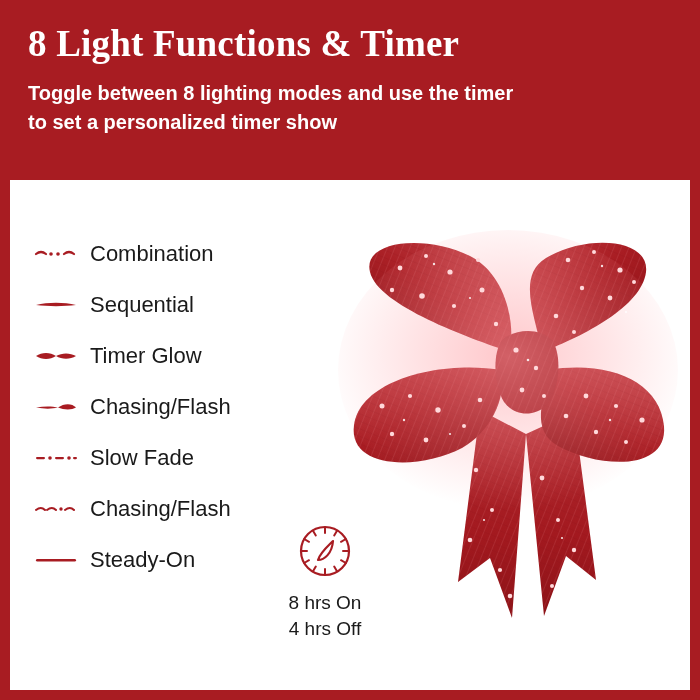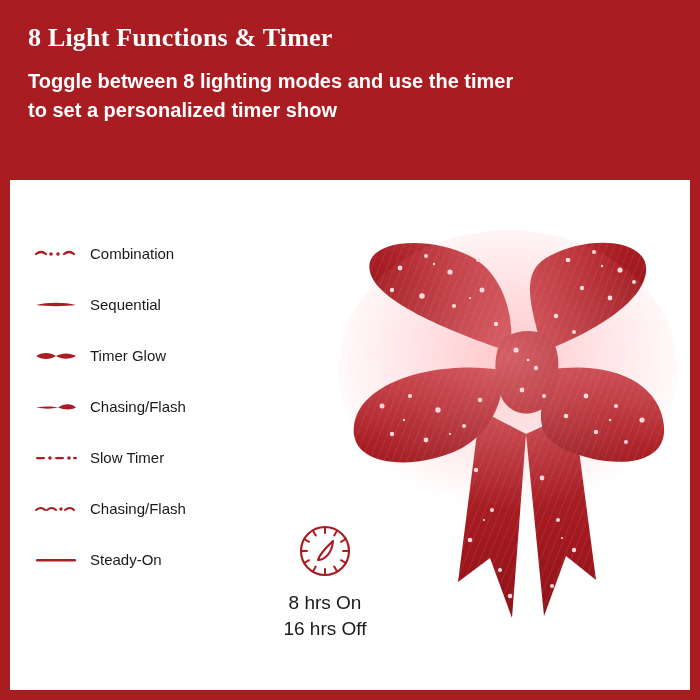--- a/index.html
+++ b/index.html
@@ -27,21 +27,21 @@
     top: 0;
     width: 700px;
     height: 180px;
     background: #a81c22;
     box-sizing: border-box;
     padding: 24px 28px 0 28px;
   }
   .header-title {
     color: #ffffff;
     font-family: "Liberation Serif", serif;
-    font-size: 26px;
+    font-size: 37px;
     font-weight: bold;
     letter-spacing: 0.2px;
     margin: 0;
     line-height: 1.1;
   }
   .header-sub {
     color: #ffffff;
     font-family: "Liberation Sans", sans-serif;
     font-size: 20px;
     line-height: 1.45;
@@ -92,21 +92,21 @@
     width: 56px;
     flex: 0 0 56px;
     height: 20px;
     position: relative;
   }
   .func-glyph svg {
     display: block;
   }
   .func-label {
     font-family: "Liberation Sans", sans-serif;
-    font-size: 15px;
+    font-size: 22px;
     color: #1a1a1a;
     white-space: nowrap;
   }
   
   .timer-block {
     position: absolute;
     left: 260px;
     top: 520px;
     width: 130px;
     text-align: center;
@@ -198,21 +198,21 @@
     <div class="func-row">
       <span class="func-glyph">
         <svg width="56" height="20" viewBox="0 0 56 20">
           <rect x="2" y="9" width="9" height="2.2" rx="1.1" fill="#a81c22"></rect>
           <circle cx="16" cy="10" r="1.8" fill="#a81c22"></circle>
           <rect x="21" y="9" width="9" height="2.2" rx="1.1" fill="#a81c22"></rect>
           <circle cx="35" cy="10" r="1.8" fill="#a81c22"></circle>
           <rect x="39" y="9" width="4" height="2.2" rx="1.1" fill="#a81c22"></rect>
         </svg>
       </span>
-      <span class="func-label">Slow Timer</span>
+      <span class="func-label">Slow Fade</span>
     </div>
 
     <div class="func-row">
       <span class="func-glyph">
         <svg width="56" height="20" viewBox="0 0 56 20">
           <path d="M2 11 q5 -4 9 0" stroke="#a81c22" stroke-width="2" fill="none" stroke-linecap="round"></path>
           <path d="M13 11 q5 -4 9 0" stroke="#a81c22" stroke-width="2" fill="none" stroke-linecap="round"></path>
           <circle cx="27" cy="10" r="1.7" fill="#a81c22"></circle>
           <path d="M31 11 q5 -4 9 0" stroke="#a81c22" stroke-width="2" fill="none" stroke-linecap="round"></path>
         </svg>
@@ -246,21 +246,21 @@
           <line x1="19" y1="51.3" x2="21.8" y2="46.5"></line>
           <line x1="10.2" y1="43" x2="15" y2="40.2"></line>
           <line x1="7.5" y1="31" x2="13" y2="31"></line>
           <line x1="10.2" y1="19" x2="15" y2="21.8"></line>
           <line x1="19" y1="10.7" x2="21.8" y2="15.5"></line>
         </g>
         <path d="M39 21 C 33 27, 26 33, 24 40 C 30 40, 38 34, 39 21 Z" fill="none" stroke="#a81c22" stroke-width="2.2" stroke-linejoin="round"></path>
       </svg>
     </div>
     <div class="timer-text">8 hrs On</div>
-    <div class="timer-text">16 hrs Off</div>
+    <div class="timer-text">4 hrs Off</div>
   </div>
 
   <div class="bow-wrap">
     <svg width="350" height="420" viewBox="0 0 350 420">
       <defs>
         <linearGradient id="ribbonA" x1="0" y1="0" x2="1" y2="1">
           <stop offset="0%" stop-color="#c03a40"></stop>
           <stop offset="45%" stop-color="#a81c22"></stop>
           <stop offset="100%" stop-color="#8d1318"></stop>
         </linearGradient>

